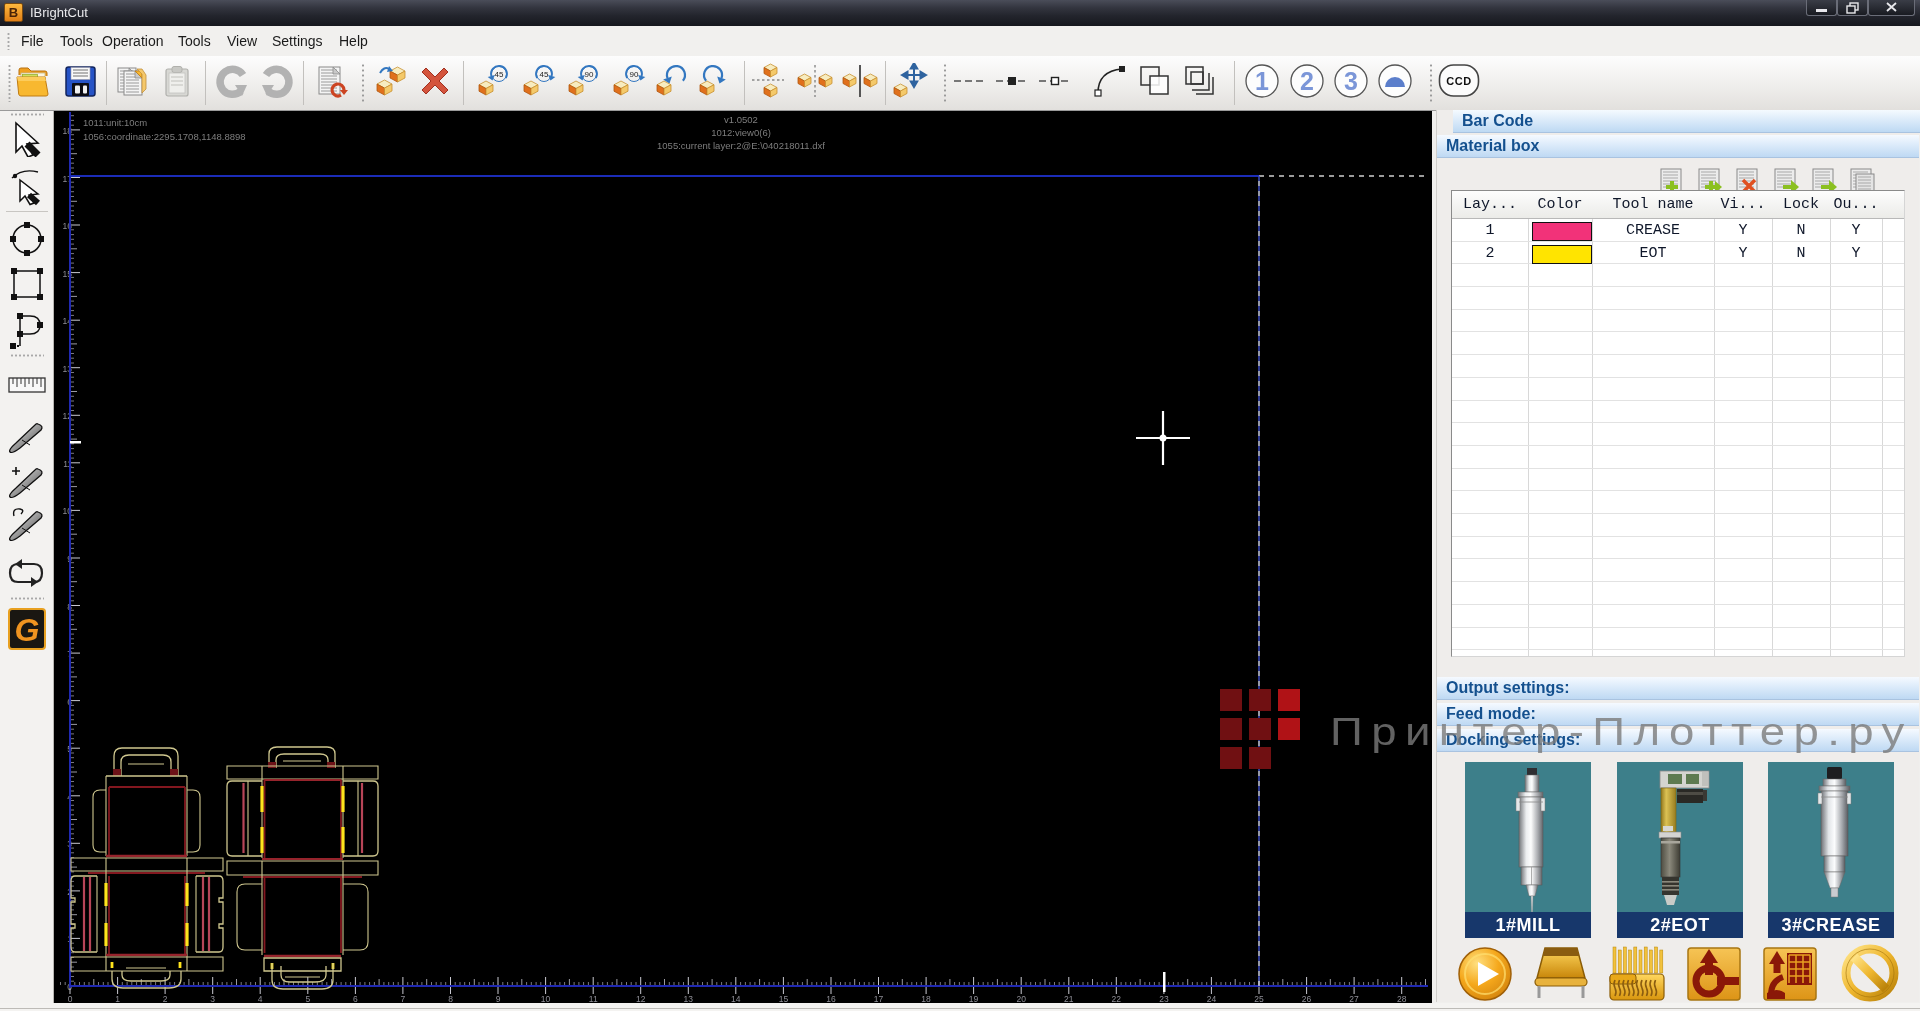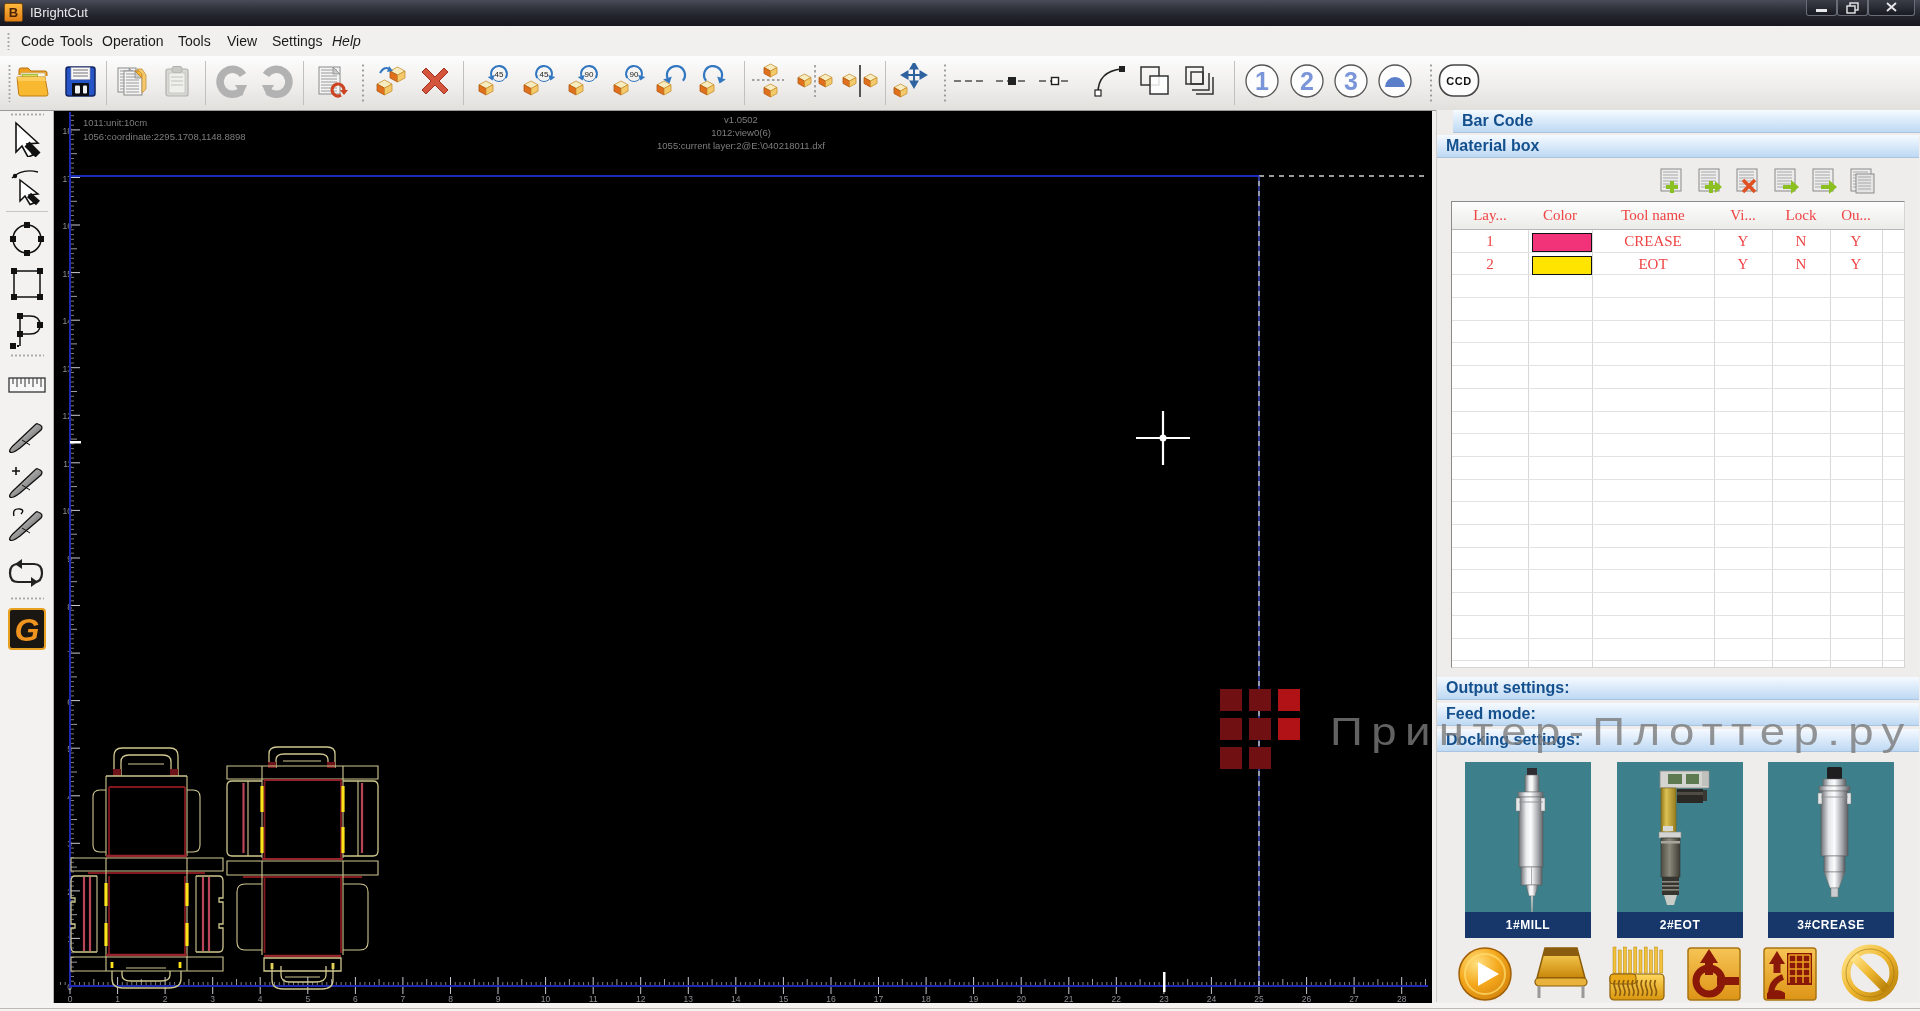--- a/index.html
+++ b/index.html
@@ -29,30 +29,30 @@
   
   #sidebar{left:0;top:111px;width:53px;height:894px;background:#f3f2f0;border-right:1px solid #b8b6b2;}
   
   #canvas{left:54px;top:111px;width:1378px;height:892px;background:#000;}
   
   #rpanel{left:1436px;top:110px;width:482px;height:892px;background:#efedeb;border-left:1px solid #d0cecb;}
   .hdrbar{left:0;width:482px;height:22px;background:linear-gradient(#f5faff,#dcebfa 45%,#bed9f3);
     border-bottom:1px solid #a9c3e0;}
   .hdrbar span{position:absolute;left:9px;top:2px;font-size:16px;font-weight:bold;color:#14508e;}
   
-  #mtable{left:14px;top:91px;width:452px;height:465px;background:#fff;
+  #mtable{left:14px;top:80px;width:452px;height:465px;background:#fff;
     border-top:1px solid #8a8a8a;border-left:1px solid #8a8a8a;border-right:1px solid #d5d5d5;border-bottom:1px solid #d5d5d5;
-    font-family:Liberation Serif, serif;font-size:15px;color:#ef4444;}
+    font-family:Liberation Mono, monospace;font-size:15px;color:#0f172a;}
   .vgrid{top:0;width:1px;height:465px;background:#d8d8d8;}
   .hgrid{left:0;width:452px;height:1px;background:#e2e2e2;}
   .tcell{position:absolute;text-align:center;}
   
   .card{top:652px;width:126px;height:176px;background:#3d7f8a;}
   .cap{left:0;top:150px;width:126px;height:26px;background:#17376b;color:#fff;
-    font-size:12px;font-weight:bold;text-align:center;line-height:26px;letter-spacing:0.5px;}
+    font-size:18px;font-weight:bold;text-align:center;line-height:26px;letter-spacing:0.5px;}
   
   #statusbar{left:0;top:1003px;width:1920px;height:8px;background:#f4f3f1;}
   
   #wmtext{left:1330px;top:713px;font-size:38px;line-height:1;color:rgba(122,122,122,0.8);letter-spacing:7px;transform:scaleX(1.2);transform-origin:0 0;}
   .wmsq{width:22px;height:22px;}
 </style>
 </head>
 <body>
 <div id="app">
 
@@ -66,27 +66,27 @@
           <rect x="12" y="3" width="8" height="7" fill="none" stroke="#e8e8ec" stroke-width="1.4"></rect>
           <rect x="9" y="6" width="8" height="7" fill="#23252d" stroke="#e8e8ec" stroke-width="1.4"></rect>
         </svg></div>
     <div class="winbtn abs" style="left:1868px;width:45px;"><svg width="45" height="15">
           <path d="M18,3 L27,11 M27,3 L18,11" stroke="#e8e8ec" stroke-width="1.8"></path>
         </svg></div>
   </div>
 
   <div id="menubar" class="abs">
     <div class="griphandle abs" style="left:7px;top:6px;height:18px;"></div>
-    <span style="left:21px;">Code</span>
+    <span style="left:21px;">File</span>
     <span style="left:60px;">Tools</span>
     <span style="left:102px;">Operation</span>
     <span style="left:178px;">Tools</span>
     <span style="left:227px;">View</span>
     <span style="left:272px;">Settings</span>
-    <span style="left:332px;font-style:italic;">Help</span>
+    <span style="left:339px;">Help</span>
   </div>
 
   <div id="toolbar" class="abs">
     <div class="griphandle abs" style="left:8px;top:8px;height:38px;"></div>
     <div class="tsep abs" style="left:106px;"></div>
     <div class="tsep abs" style="left:205px;"></div>
     <div class="tsep abs" style="left:303px;"></div>
     <div class="tsepd abs" style="left:362px;"></div>
     <div class="tsep abs" style="left:463px;"></div>
     <div class="tsep abs" style="left:744px;"></div>

